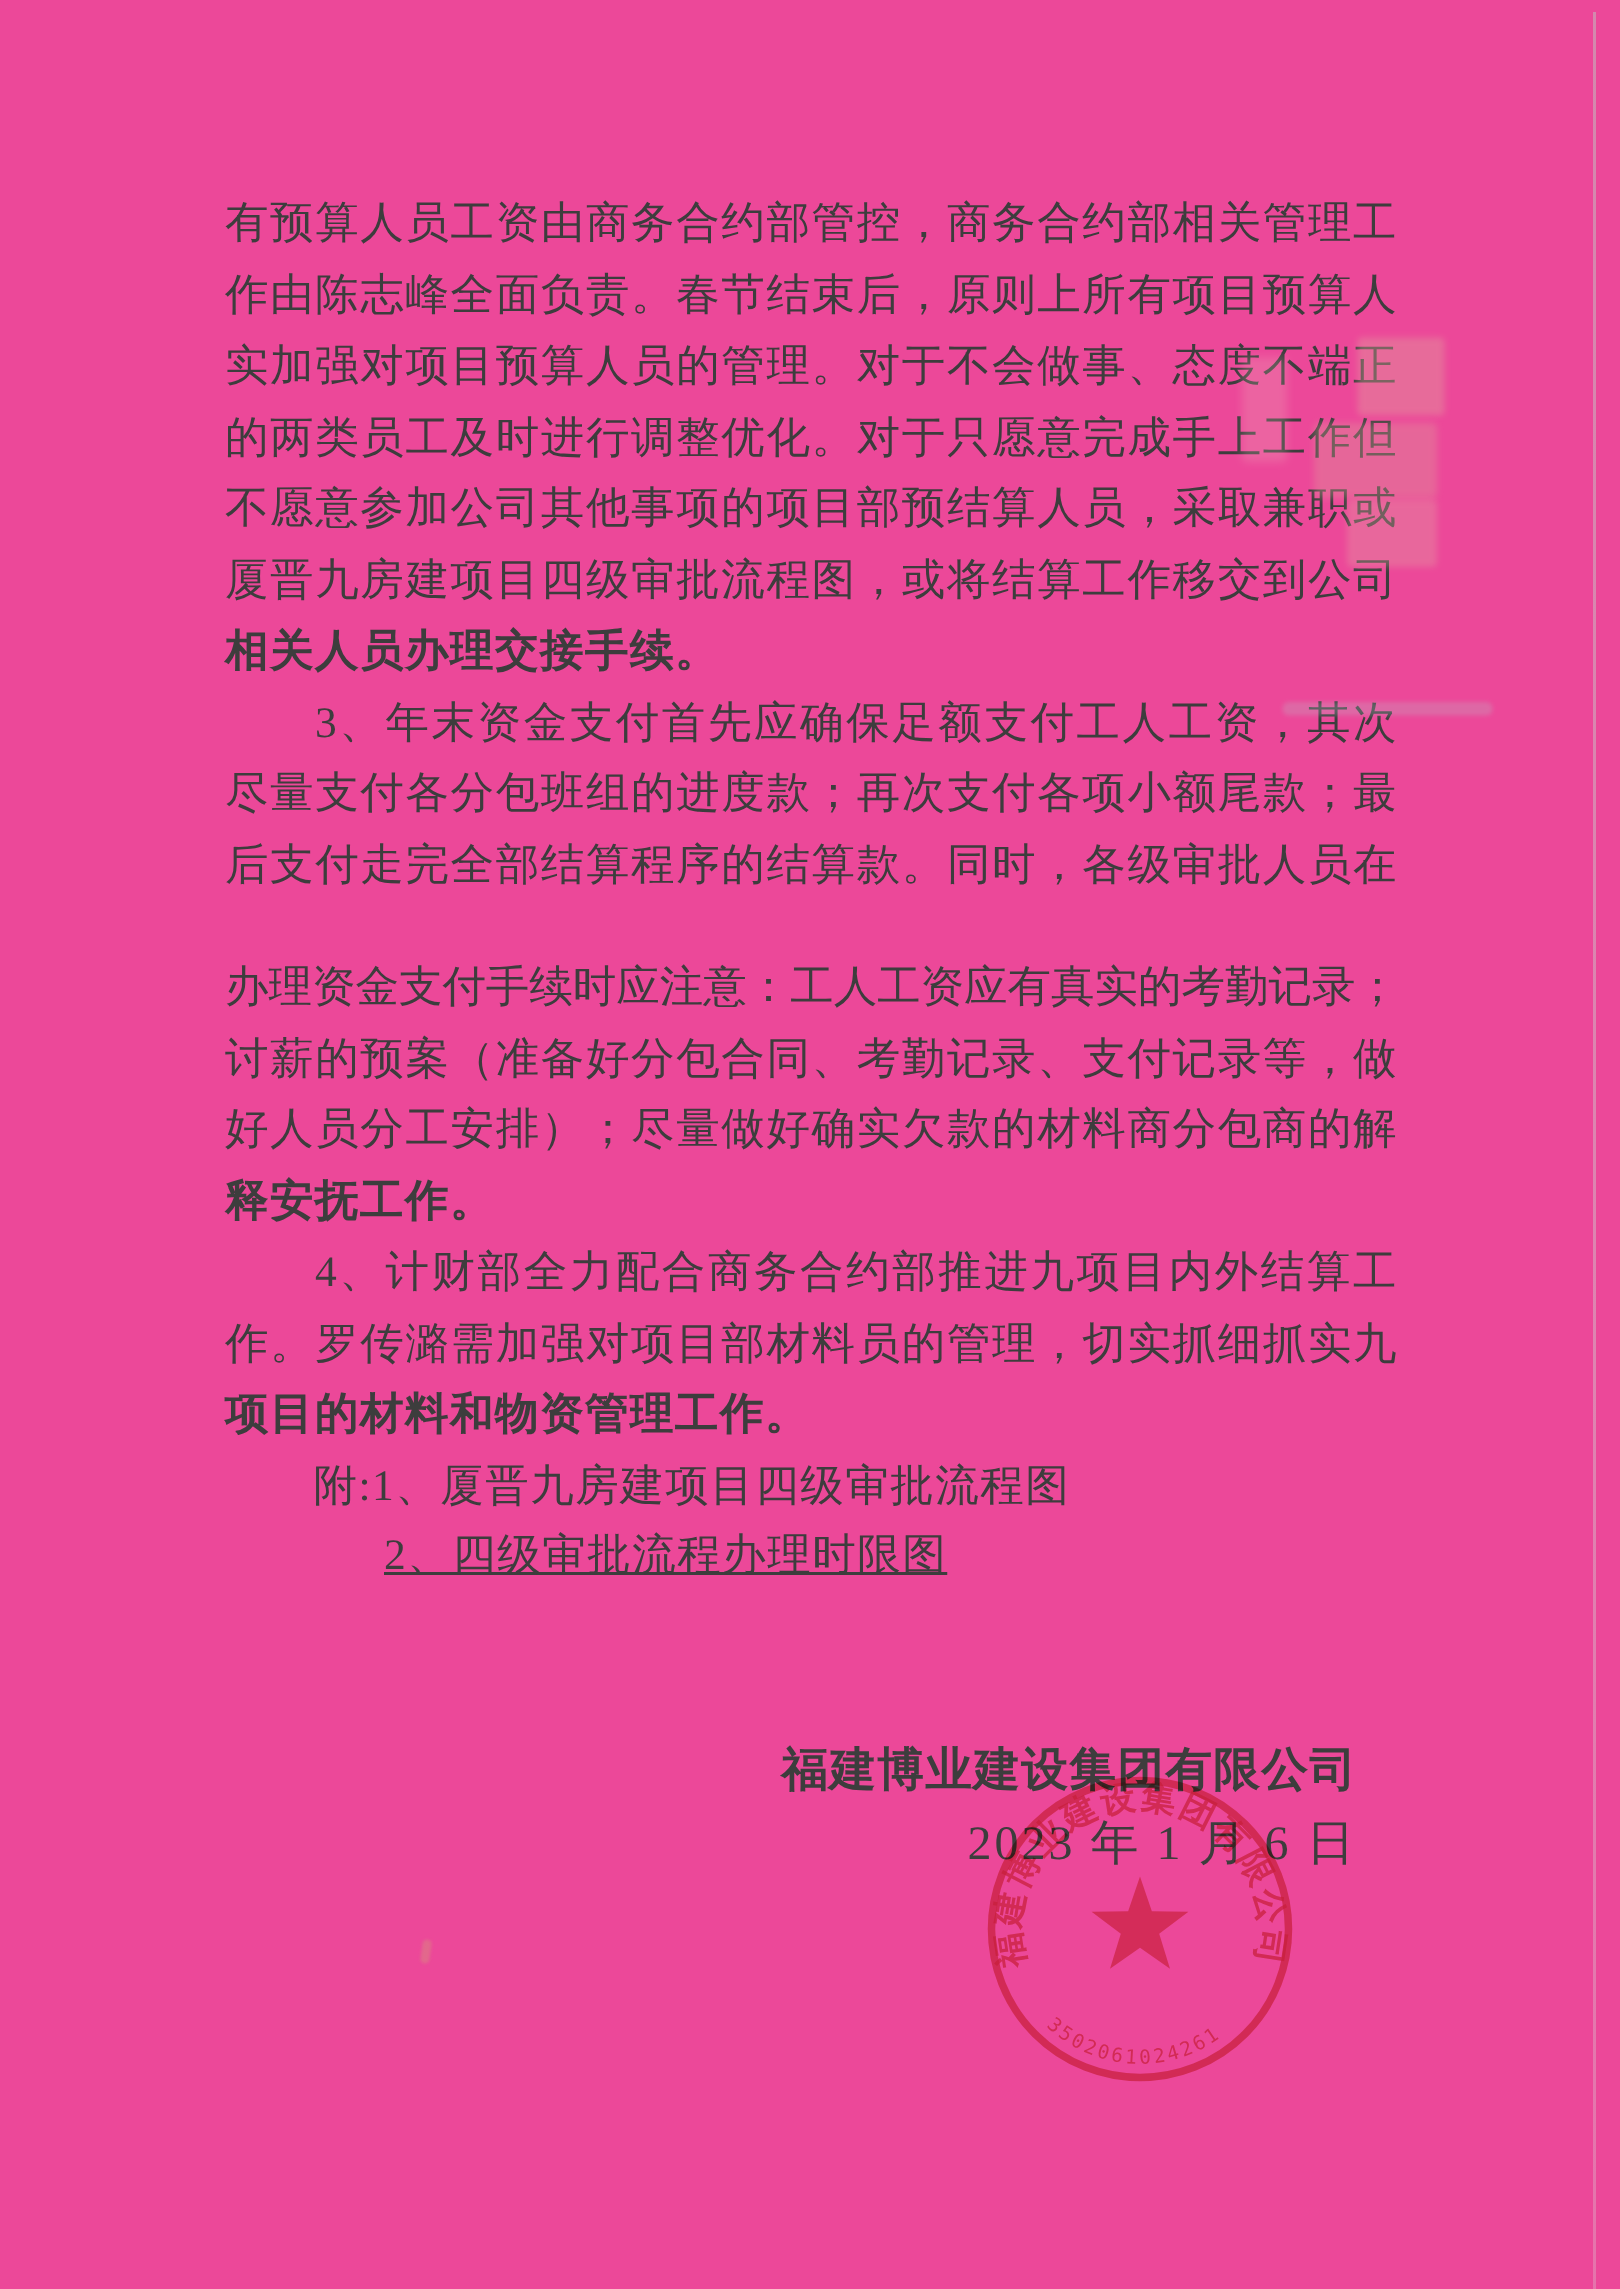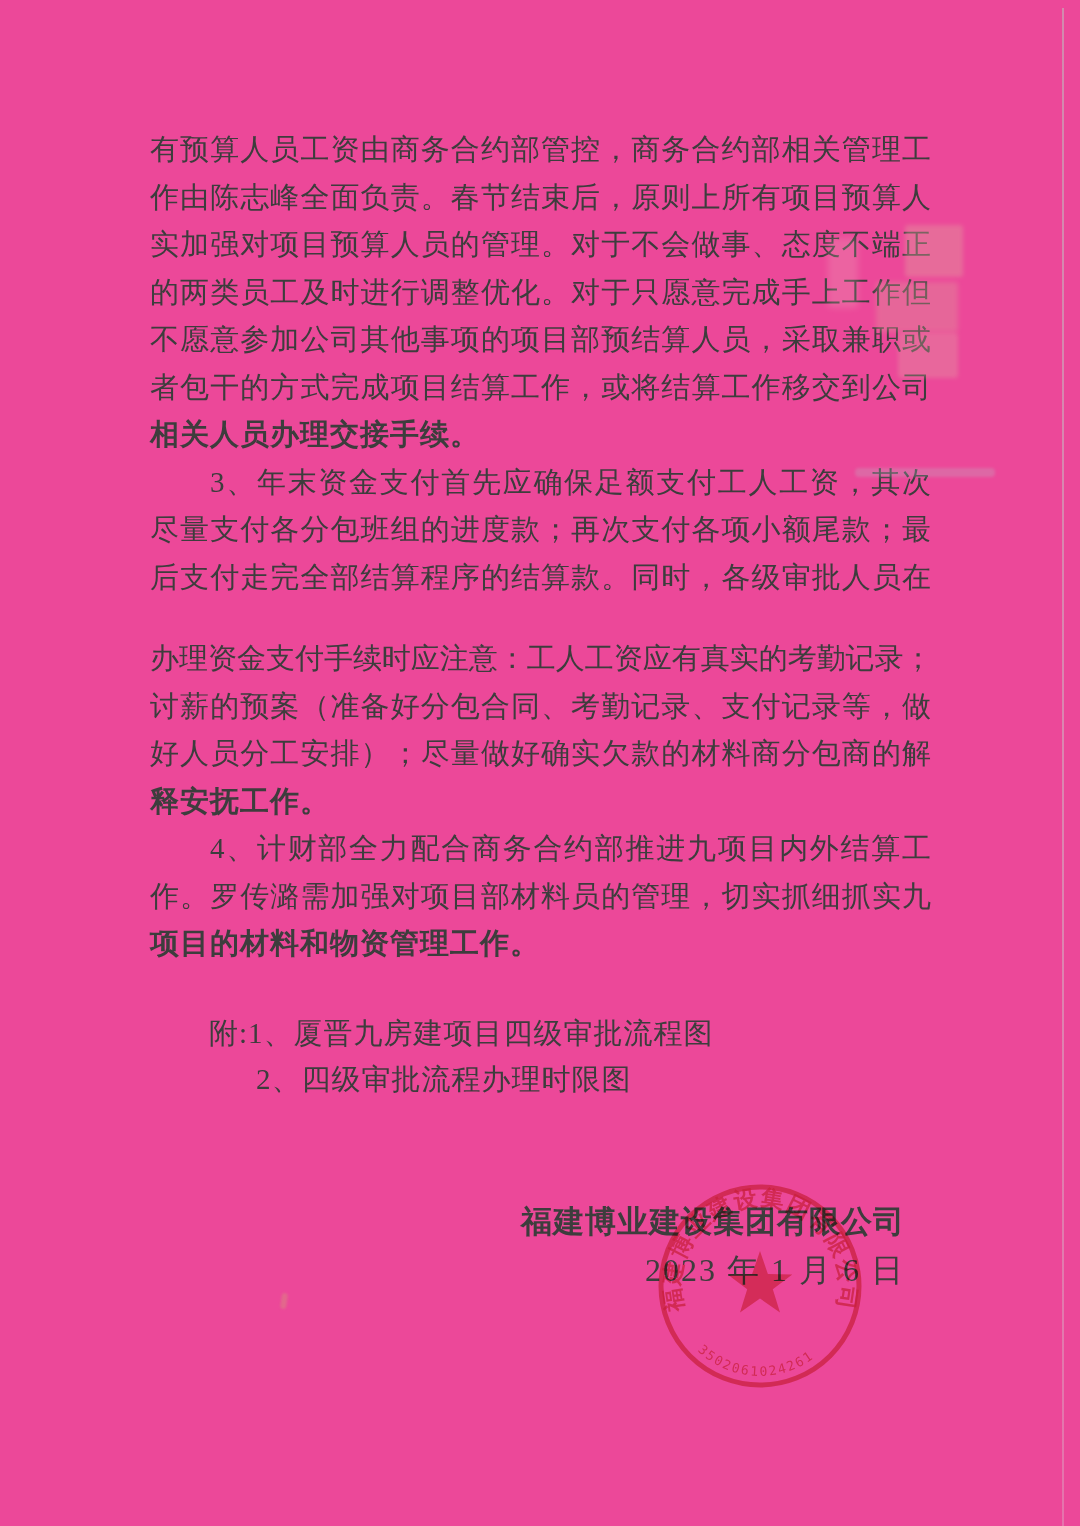--- a/index.html
+++ b/index.html
@@ -13,23 +13,23 @@
   
   .flow{
     position:absolute;left:150px;top:126px;width:782px;
     color:#3d3d3d;font-size:29px;line-height:47.5px;
     letter-spacing:1px;
   }
   .ln{text-align:justify;text-align-last:justify;white-space:nowrap;}
   .ln.short{text-align:left;text-align-last:left;font-weight:bold;}
   .ln.ind{padding-left:60px;}
   .ln.tight{letter-spacing:-0.6px;margin-top:34px;}
-  .attach{margin-top:42px;line-height:46px;}
+  .attach{line-height:46px;}
   .attach .a0{padding-left:59px;text-align:left;text-align-last:left;}
-  .attach .a1{padding-left:106px;text-align:left;text-align-last:left;}
+  .attach .a1{padding-left:106px;text-align:left;text-align-last:left;text-decoration:underline;}
   .sig{margin-top:96px;line-height:48px;text-align:right;padding-right:27px;}
   .sig .company{font-weight:600;font-size:31px;letter-spacing:1px;}
   .sig .date{font-size:32px;letter-spacing:2px;}
   
   .seal{
     position:absolute;left:657px;top:1183px;width:207px;height:207px;
     mix-blend-mode:multiply;opacity:.82;pointer-events:none;
   }
   
   .smudge{position:absolute;border-radius:3px;pointer-events:none;}
@@ -51,21 +51,21 @@
 <div class="page">
 
   <div class="flow">
 
     <div>
       <div class="ln">有预算人员工资由商务合约部管控，商务合约部相关管理工</div>
       <div class="ln">作由陈志峰全面负责。春节结束后，原则上所有项目预算人</div>
       <div class="ln">实加强对项目预算人员的管理。对于不会做事、态度不端正</div>
       <div class="ln">的两类员工及时进行调整优化。对于只愿意完成手上工作但</div>
       <div class="ln">不愿意参加公司其他事项的项目部预结算人员，采取兼职或</div>
-      <div class="ln">者包干的方式完成项目结算工作，或将结算工作移交到公司</div>
+      <div class="ln">厦晋九房建项目四级审批流程图，或将结算工作移交到公司</div>
       <div class="ln short">相关人员办理交接手续。</div>
     </div>
 
     <div>
       <div class="ln ind">3、年末资金支付首先应确保足额支付工人工资，其次</div>
       <div class="ln">尽量支付各分包班组的进度款；再次支付各项小额尾款；最</div>
       <div class="ln">后支付走完全部结算程序的结算款。同时，各级审批人员在</div>
       <div class="ln tight">办理资金支付手续时应注意：工人工资应有真实的考勤记录；</div>
       <div class="ln">讨薪的预案（准备好分包合同、考勤记录、支付记录等，做</div>
       <div class="ln">好人员分工安排）；尽量做好确实欠款的材料商分包商的解</div>

